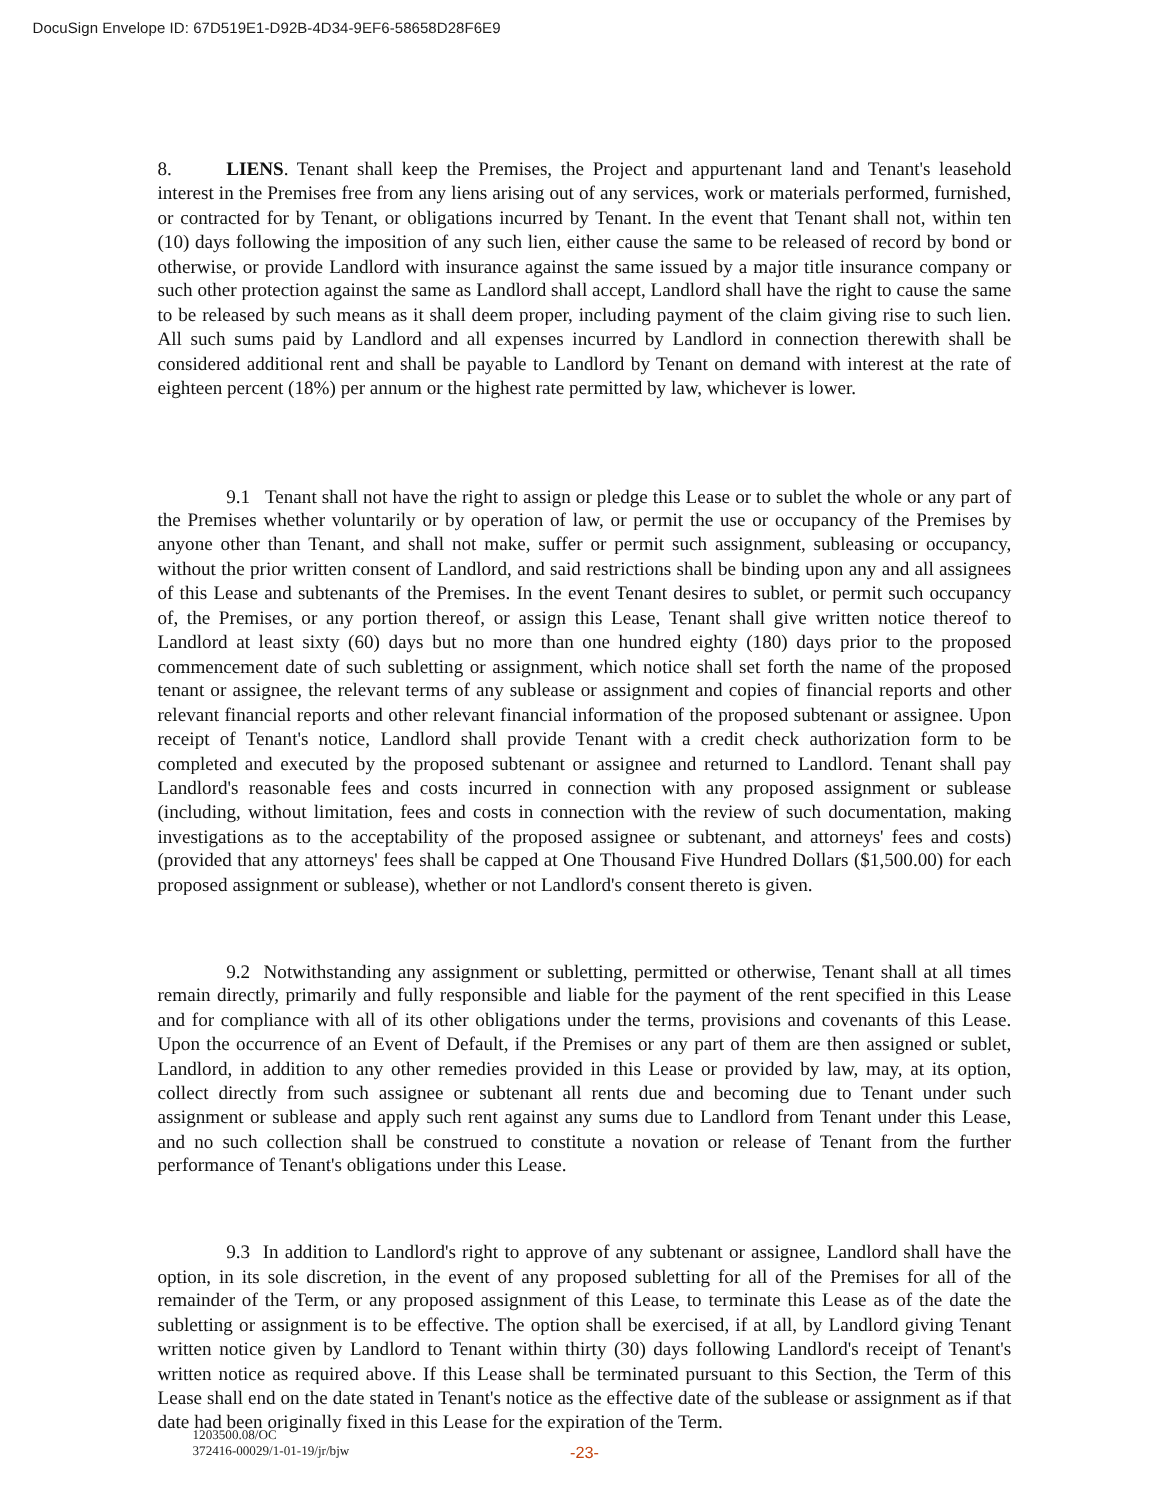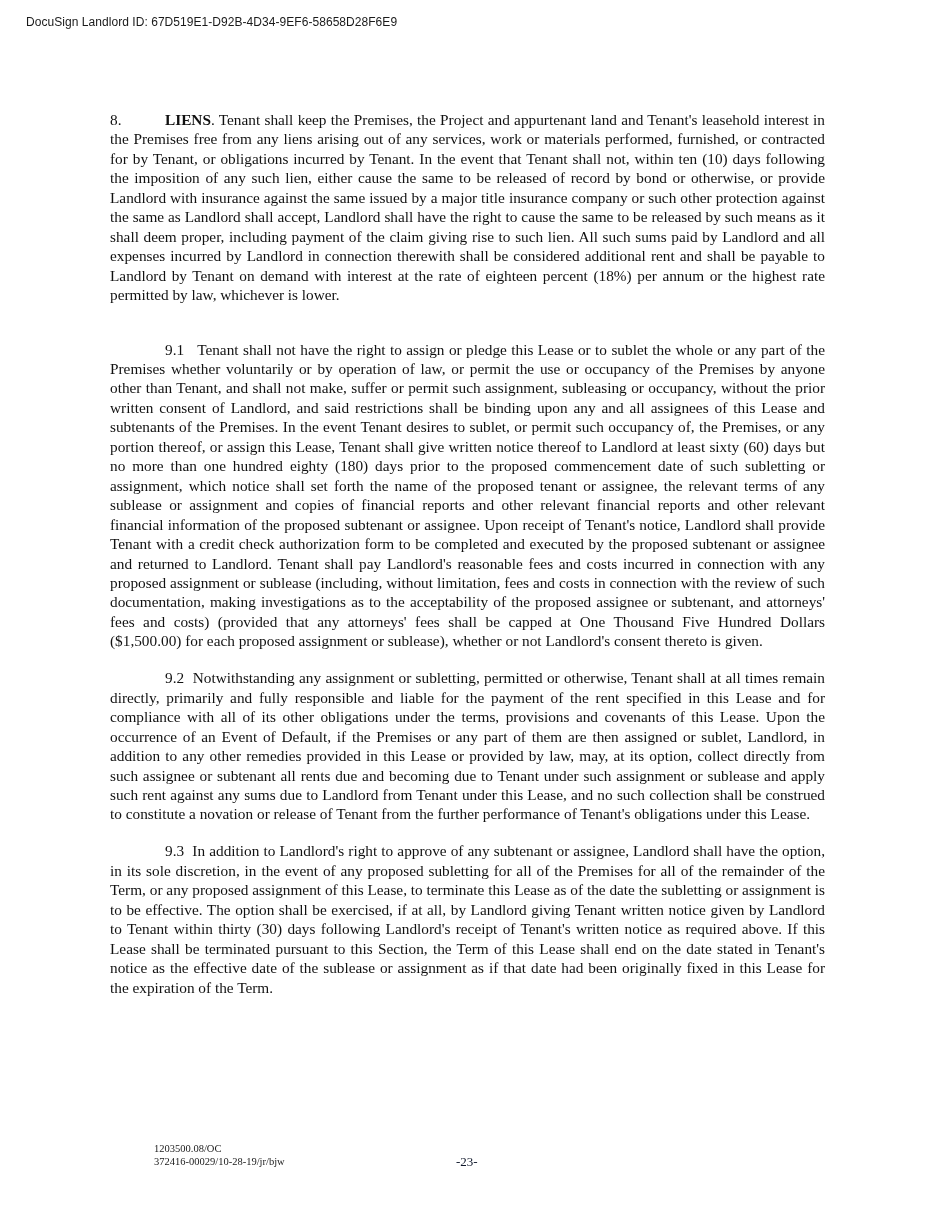--- a/index.html
+++ b/index.html
@@ -27,21 +27,21 @@
     position: absolute;
     left: 110px;
     top: 110px;
     width: 715px;
     font-family: "Liberation Serif", serif;
     font-size: 15.3px;
     line-height: 19.45px;
     color: #111111;
   }
   .para {
-    margin: 0;
+    margin: 16px;
     text-align: justify;
     text-align-last: left;
   }
   .gap {
     height: 17.5px;
   }
   .section-num {
     display: inline-block;
     width: 55px;
   }
@@ -61,29 +61,29 @@
     font-family: "Liberation Serif", serif;
     font-size: 10.5px;
     line-height: 12.5px;
     color: #1a1a1a;
     margin-left: 44px;
   }
   .footer-page {
     position: absolute;
     left: 456px;
     top: 1154px;
-    font-family: Liberation Serif, serif;
+    font-family: Liberation Sans, sans-serif;
     font-size: 13px;
-    color: #0f172a;
+    color: #c2410c;
   }
 </style>
 </head>
 <body>
 
-<div class="envelope-id">DocuSign Landlord ID: 67D519E1-D92B-4D34-9EF6-58658D28F6E9</div>
+<div class="envelope-id">DocuSign Envelope ID: 67D519E1-D92B-4D34-9EF6-58658D28F6E9</div>
 
 <div class="page-body">
 
   <p class="para"><span class="section-num">8.</span><span class="section-title">LIENS</span><span>.  Tenant shall keep the Premises, the Project and appurtenant land and Tenant's leasehold interest in the Premises free from any liens arising out of any services, work or materials performed, furnished, or contracted for by Tenant, or obligations incurred by Tenant.  In the event that Tenant shall not, within ten (10) days following the imposition of any such lien, either cause the same to be released of record by bond or otherwise, or provide Landlord with insurance against the same issued by a major title insurance company or such other protection against the same as Landlord shall accept, Landlord shall have the right to cause the same to be released by such means as it shall deem proper, including payment of the claim giving rise to such lien.  All such sums paid by Landlord and all expenses incurred by Landlord in connection therewith shall be considered additional rent and shall be payable to Landlord by Tenant on demand with interest at the rate of eighteen percent (18%) per annum or the highest rate permitted by law, whichever is lower.</span></p>
 
   <div class="gap"></div>
 
 
   <div class="gap"></div>
 
@@ -94,16 +94,16 @@
   <p class="para indent"><span class="subnum">9.2</span>&nbsp; <span>Notwithstanding any assignment or subletting, permitted or otherwise, Tenant shall at all times remain directly, primarily and fully responsible and liable for the payment of the rent specified in this Lease and for compliance with all of its other obligations under the terms, provisions and covenants of this Lease.  Upon the occurrence of an Event of Default, if the Premises or any part of them are then assigned or sublet, Landlord, in addition to any other remedies provided in this Lease or provided by law, may, at its option, collect directly from such assignee or subtenant all rents due and becoming due to Tenant under such assignment or sublease and apply such rent against any sums due to Landlord from Tenant under this Lease, and no such collection shall be construed to constitute a novation or release of Tenant from the further performance of Tenant's obligations under this Lease.</span></p>
 
   <div class="gap"></div>
 
   <p class="para indent"><span class="subnum">9.3</span>&nbsp; <span>In addition to Landlord's right to approve of any subtenant or assignee, Landlord shall have the option, in its sole discretion, in the event of any proposed subletting for all of the Premises for all of the remainder of the Term, or any proposed assignment of this Lease, to terminate this Lease as of the date the subletting or assignment is to be effective.  The option shall be exercised, if at all, by Landlord giving Tenant written notice given by Landlord to Tenant within thirty (30) days following Landlord's receipt of Tenant's written notice as required above.  If this Lease shall be terminated pursuant to this Section, the Term of this Lease shall end on the date stated in Tenant's notice as the effective date of the sublease or assignment as if that date had been originally fixed in this Lease for the expiration of the Term.</span></p>
 
 </div>
 
 <div class="footer-left">
   <div>1203500.08/OC</div>
-  <div>372416-00029/10-28-19/jr/bjw</div>
+  <div>372416-00029/1-01-19/jr/bjw</div>
 </div>
 
 <div class="footer-page">-23-</div>
 
 </body></html>

